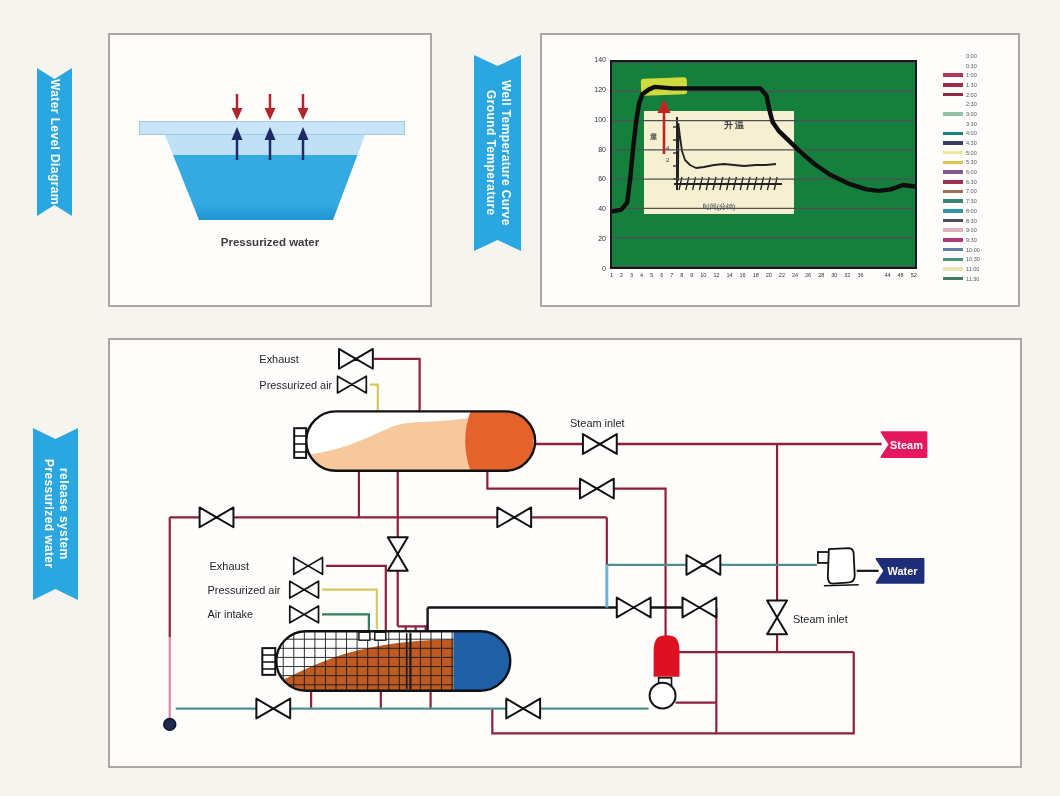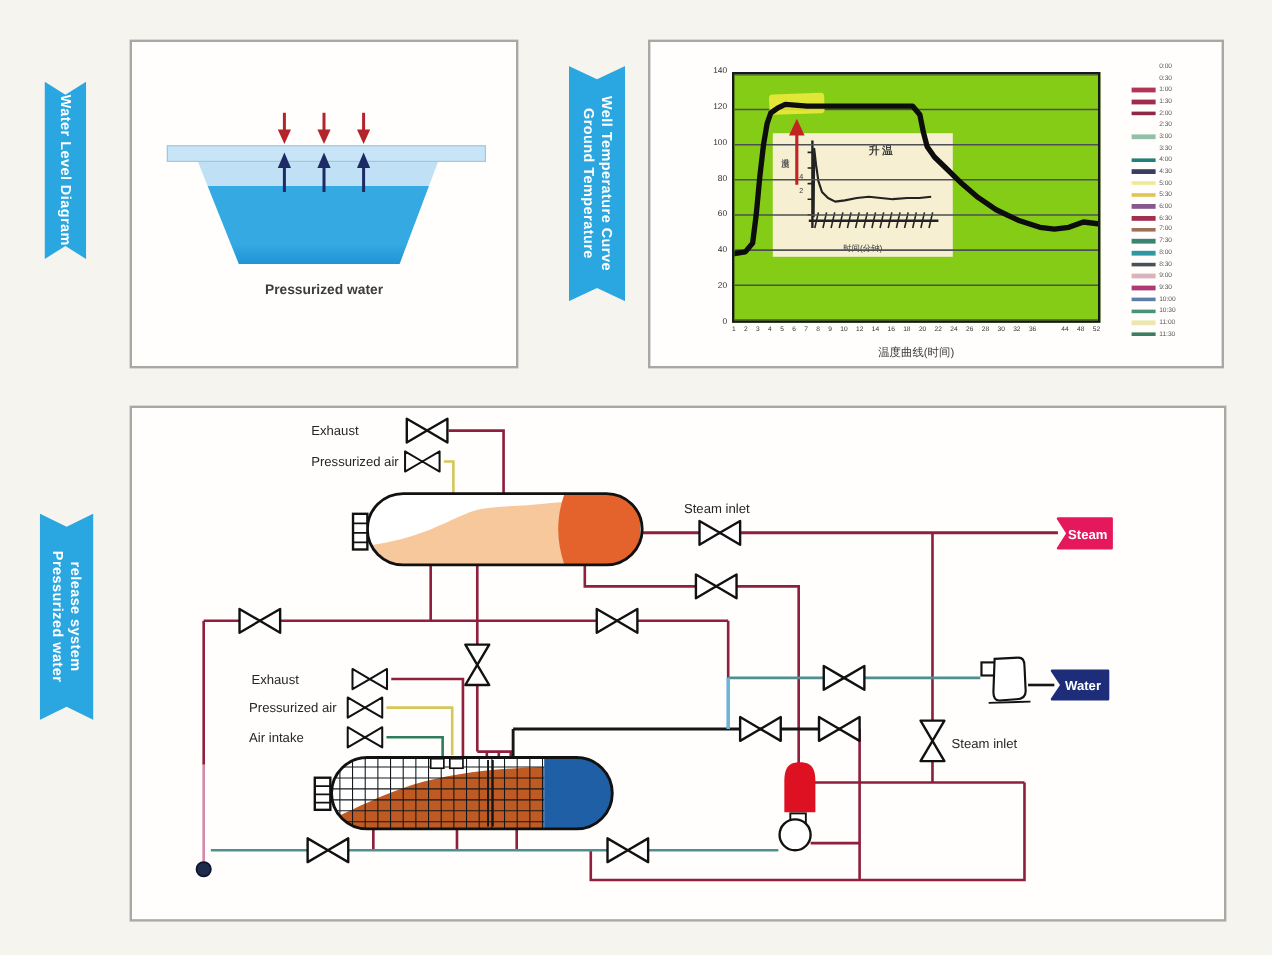--- a/index.html
+++ b/index.html
@@ -21,21 +21,21 @@
 
   
   .rim{position:absolute;left:29px;top:86px;width:266px;height:14px;background:#c7e5f7;border:1px solid #9fc8e6;box-sizing:border-box;}
   .trap{position:absolute;left:55px;top:100px;width:200px;height:85px;
     background:linear-gradient(#bfe0f5 0 24%,#35a9e1 24% 80%,#1f95d6 100%);
     clip-path:polygon(0 0,100% 0,84% 100%,17% 100%);}
   .arrowbox{position:absolute;}
   .caption{position:absolute;left:0;top:200px;width:100%;text-align:center;font-size:11.5px;font-weight:600;color:#3c3c3c;line-height:14px;}
 
   
-  .plot{position:absolute;left:68px;top:25px;width:307px;height:209px;background:#84cc16;border:2px solid #17191c;box-sizing:border-box;}
+  .plot{position:absolute;left:68px;top:25px;width:307px;height:209px;background:#15803d;border:2px solid #17191c;box-sizing:border-box;}
   .plot svg.layer{position:absolute;left:0;top:0;width:100%;height:100%;}
   #grid-svg{z-index:2;} #curve-svg{z-index:4;}
   .inset{position:absolute;left:32px;top:49px;width:150px;height:103px;background:#f6efd2;z-index:1;}
   .inset .lbl{position:absolute;color:#3a3a3a;}
   .highlight{position:absolute;left:29px;top:16px;width:46px;height:17px;background:#f2ea3c;opacity:.85;border-radius:3px;transform:rotate(-2deg);z-index:3;}
   .red-arrow{position:absolute;left:42px;top:36px;width:20px;height:58px;z-index:5;}
   #ylabels{position:absolute;left:36px;top:21px;width:28px;height:217px;display:flex;flex-direction:column;justify-content:space-between;align-items:flex-end;}
   #ylabels span{font-size:7px;color:#2d2d2d;line-height:8px;}
   #xticks{position:absolute;left:68px;top:237px;width:307px;display:flex;justify-content:space-between;}
   #xticks span{font-size:5.5px;color:#333;}
@@ -183,21 +183,20 @@
         <span>28</span>
         <span>30</span>
         <span>32</span>
         <span>36</span>
         <span></span>
         <span></span>
         <span>44</span>
         <span>48</span>
         <span>52</span>
       </div>
-    <div id="chart-caption">温度曲线(时间)</div>
     <div id="legend">
         <div class="lg-row">
           <div class="lg-sw"></div>
           <span class="lg-tx">0:00</span>
         </div>
         <div class="lg-row">
           <div class="lg-sw"></div>
           <span class="lg-tx">0:30</span>
         </div>
         <div class="lg-row">

